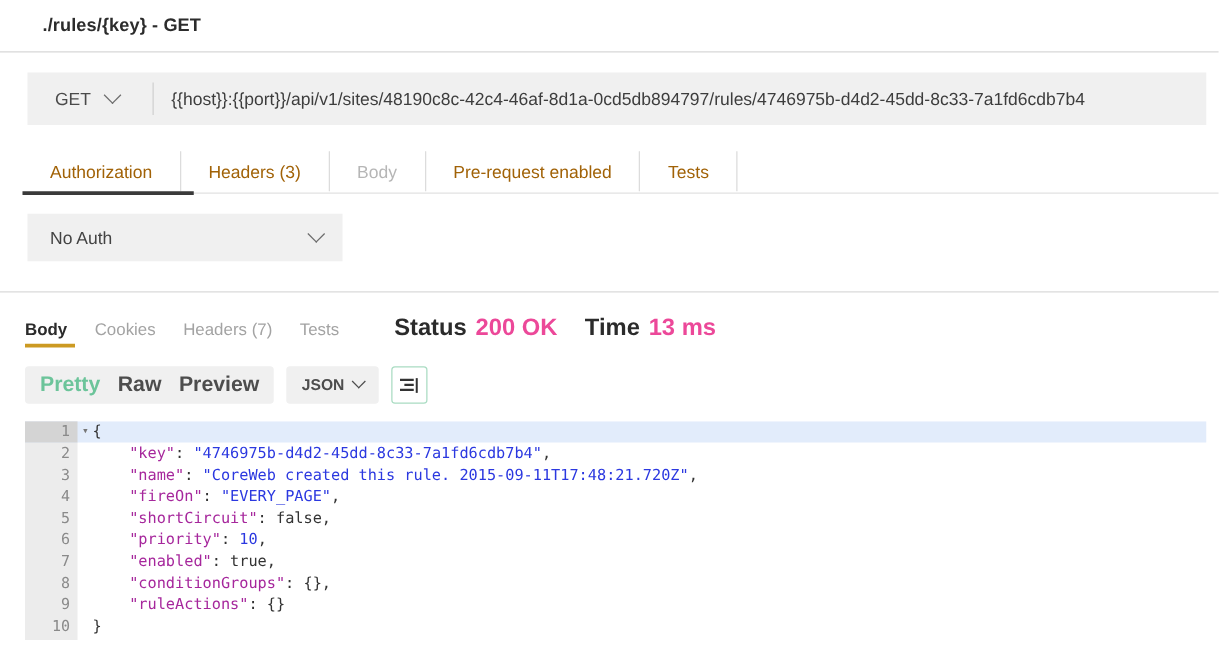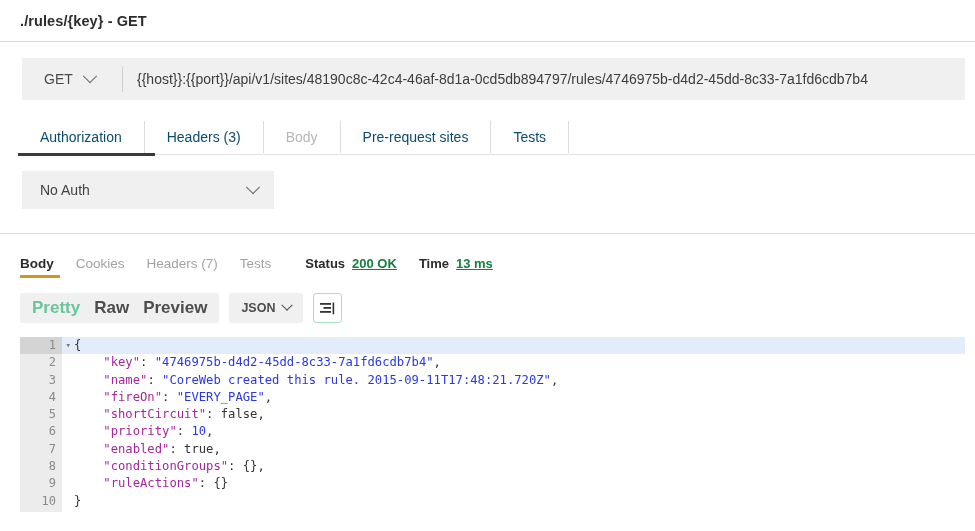--- a/index.html
+++ b/index.html
@@ -14,21 +14,21 @@
     color: #2e2e2e;
     overflow: hidden;
     position: relative;
   }
 
   
   .title-bar {
     height: 42px;
     display: flex;
     align-items: center;
-    padding-left: 20px;
+    padding-left: 34px;
     box-sizing: border-box;
     border-bottom: 1px solid #d8d8d8;
   }
   .title-text {
     font-size: 14.5px;
     font-weight: bold;
     color: #2c2c2c;
     letter-spacing: 0.1px;
   }
 
@@ -84,21 +84,21 @@
     display: flex;
     align-items: stretch;
     height: 32px;
     position: relative;
   }
   .req-tab {
     display: flex;
     align-items: center;
     justify-content: center;
     font-size: 14px;
-    color: #0c4a6e;
+    color: #a16207;
     padding: 0 22px;
     border-right: 1px solid #dcdcdc;
     cursor: pointer;
     white-space: nowrap;
   }
   .req-tab:last-child { border-right: none; }
   .req-tab.disabled { color: #b6b6b6; }
 
   .req-tab-underline-wrap {
     position: absolute;
@@ -171,26 +171,26 @@
     position: absolute;
     left: 0;
     top: 23px;
     width: 40px;
     height: 3px;
     background: #cc9a22;
   }
   .resp-meta {
     display: flex;
     align-items: center;
-    margin-left: 12px;
+    margin-left: 22px;
     gap: 7px;
-    font-size: 13px;
+    font-size: 19px;
   }
   .meta-label { font-weight: bold; color: #2b2b2b; }
-  .meta-value { color: #15803d; font-weight: bold; text-decoration: underline; }
+  .meta-value { color: #ec4899; font-weight: bold; }
   .meta-gap { width: 8px; }
 
   
   .format-toolbar {
     margin: 19px 0 0 20px;
     display: flex;
     align-items: center;
     gap: 10px;
   }
   .seg-group {
@@ -324,21 +324,21 @@
   <div class="req-tab">
     <span>Authorization</span>
   </div>
   <div class="req-tab">
     <span>Headers (3)</span>
   </div>
   <div class="req-tab disabled">
     <span>Body</span>
   </div>
   <div class="req-tab">
-    <span>Pre-request sites</span>
+    <span>Pre-request enabled</span>
   </div>
   <div class="req-tab">
     <span>Tests</span>
   </div>
   <div class="req-tab-underline-wrap">
     <div class="req-underline-base"></div>
     <div class="req-underline-active"></div>
   </div>
 </div>
 

